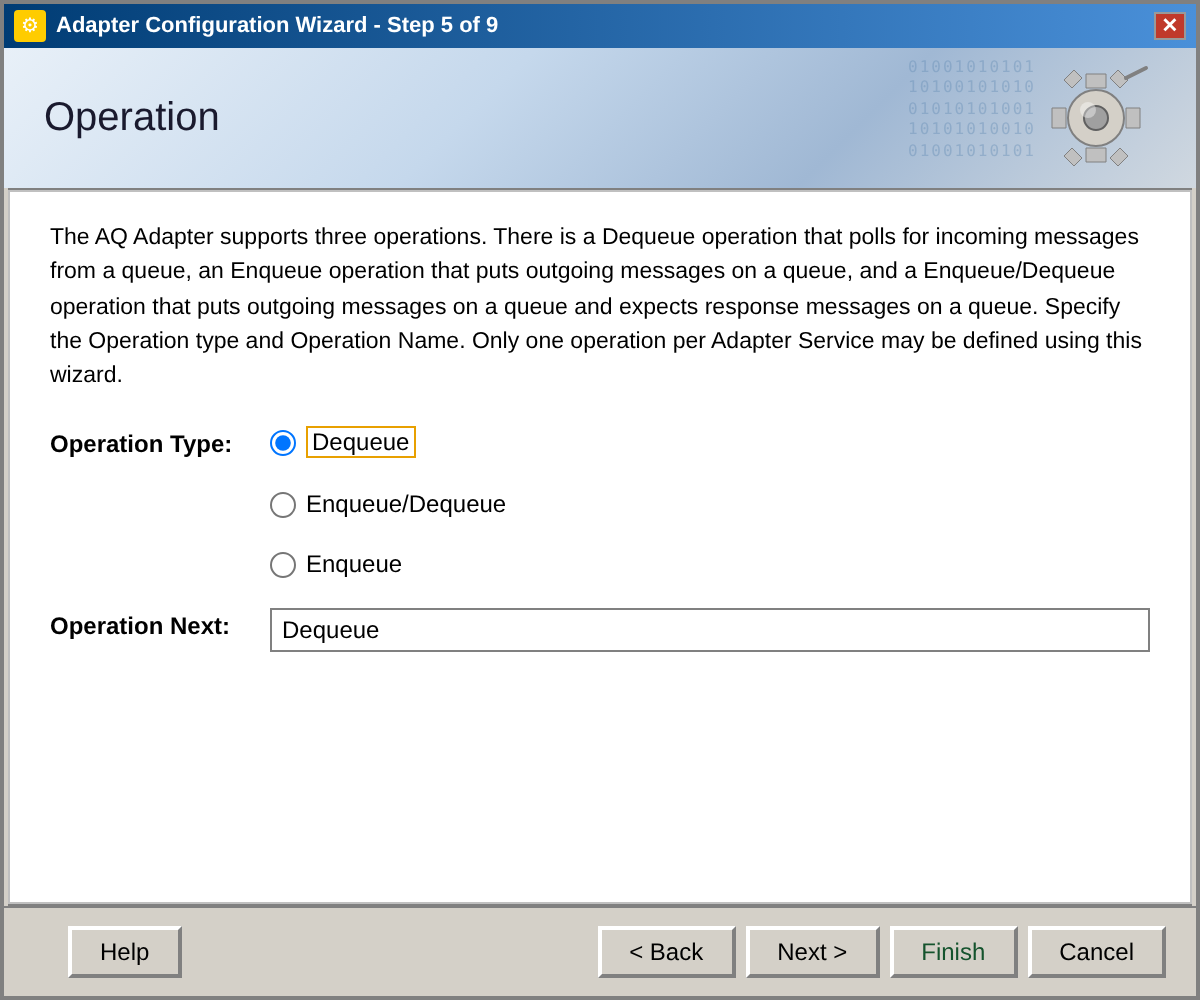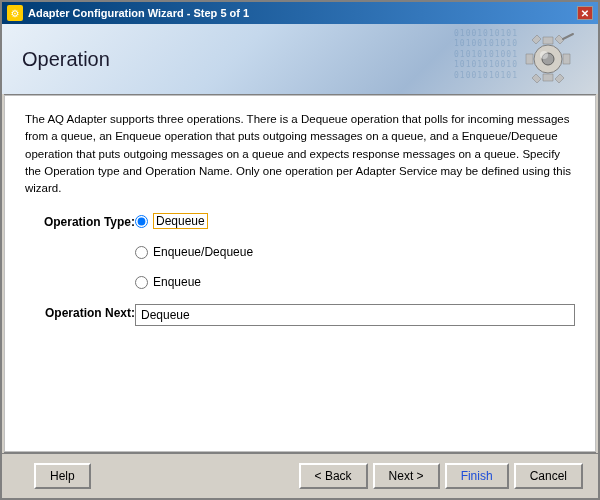--- a/index.html
+++ b/index.html
@@ -132,21 +132,20 @@
       align-items: flex-start;
       margin-bottom: 15px;
     }
 
     .form-label {
       width: 110px;
       font-size: 12px;
       font-weight: bold;
       padding-top: 2px;
       flex-shrink: 0;
-      text-align: right;
     }
 
     .form-controls {
       flex: 1;
       display: flex;
       flex-direction: column;
       gap: 16px;
     }
 
     .radio-option {
@@ -212,21 +211,21 @@
       min-width: 55px;
       text-align: center;
     }
 
     .btn-normal {
       border-color: #ffffff #808080 #808080 #ffffff;
     }
 
     .btn-disabled {
       border-color: #ffffff #808080 #808080 #ffffff;
-      color: #1d4ed8;
+      color: #14532d;
       cursor: default;
     }
 
     .btn-active {
       border-color: #ffffff #808080 #808080 #ffffff;
     }
 
     .separator {
       height: 1px;
       background: #808080;
@@ -235,21 +234,21 @@
     }
   </style>
 </head>
 <body>
 
 <div class="window">
 
   <div class="title-bar">
     <div class="title-bar-left">
       <div class="title-icon">⚙</div>
-      <span class="title-text">Adapter Configuration Wizard - Step 5 of 1</span>
+      <span class="title-text">Adapter Configuration Wizard - Step 5 of 9</span>
     </div>
     <div class="title-close">✕</div>
   </div>
 
   <div class="header-banner">
     <span class="header-title">Operation</span>
     <div class="header-pattern">
       01001010101<br>10100101010<br>01010101001<br>10101010010<br>01001010101
     </div>
     <div class="header-icon">

